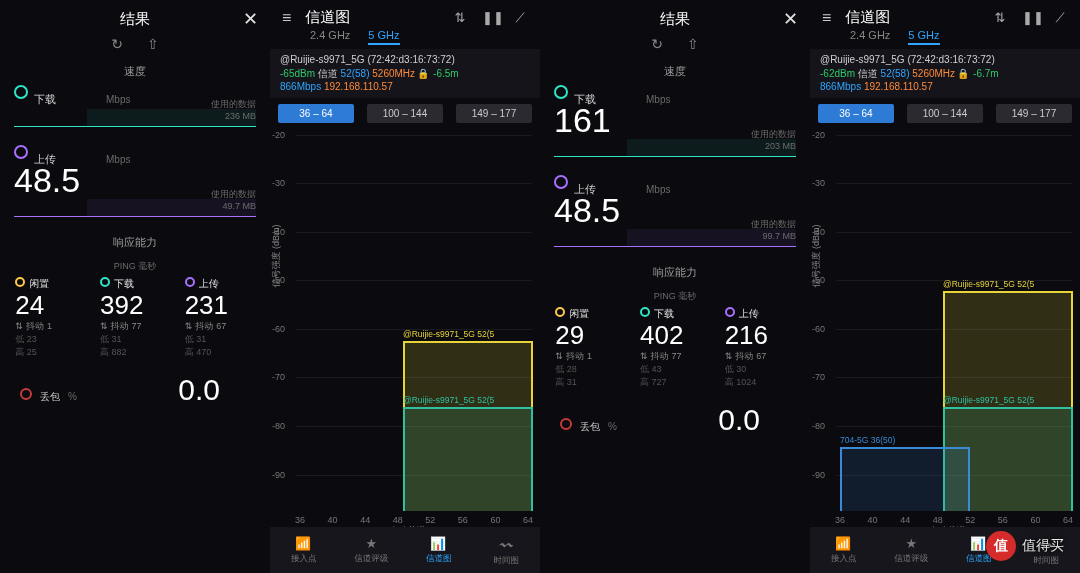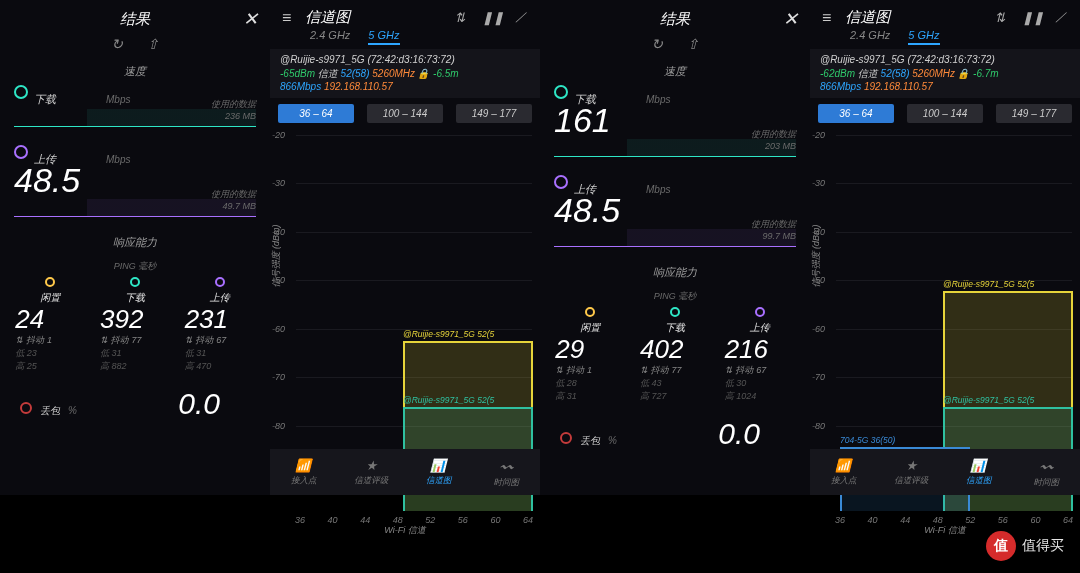--- a/index.html
+++ b/index.html
@@ -1,17 +1,17 @@
 <!DOCTYPE html>
 <html><head>
 <meta charset="utf-8">
 <style>
 * { margin: 0; padding: 0; box-sizing: border-box; }
 body { background: #000; font-family: -apple-system, "Helvetica Neue", Arial, sans-serif; width: 1080px; height: 573px; overflow: hidden; display: flex; position: relative; }
-.panel { height: 495px; background: #0a0a0f; color: #e0e0e0; position: relative; font-style: italic; }
+.panel { height: 573px; background: #0a0a0f; color: #e0e0e0; position: relative; }
 .p-speed { width: 270px; }
 .p-chan  { width: 270px; }
 
 
 .st-head { display: flex; align-items: center; justify-content: space-between; padding: 6px 12px 4px; height: 36px; }
 .st-title { font-size: 15px; color: #fff; flex: 1; text-align: center; }
 .st-close { width: 20px; font-size: 18px; color: #e0e0e0; text-align: right; }
 .st-sub { display: flex; gap: 24px; justify-content: center; font-size: 14px; color: #888; padding-bottom: 6px; }
 .st-speed-lbl { font-size: 11px; color: #9b9b9b; text-align: center; margin-top: 6px; }
 
@@ -26,21 +26,21 @@
 .metric .m-right { position: absolute; right: 14px; bottom: 6px; font-size: 9px; color: #6b6b6b; text-align: right; }
 .metric .spark { height: 18px; margin-top: 2px; }
 .spark.dl { border-bottom: 1px solid #2ee6c5; background: linear-gradient(to right, transparent 0%, transparent 30%, rgba(46,230,197,.08) 30%); }
 .spark.ul { border-bottom: 1px solid #a970ff; background: linear-gradient(to right, transparent 0%, transparent 30%, rgba(169,112,255,.08) 30%); }
 
 .resp { margin-top: 18px; }
 .resp-title { font-size: 11px; color: #9b9b9b; text-align: center; }
 .ping-lbl { font-size: 9px; color: #6b6b6b; text-align: center; margin-top: 10px; }
 .ping-row { display: flex; justify-content: space-around; padding: 4px 8px 0; }
 .ping-col { text-align: left; width: 70px; }
-.ping-col .p-top { display: flex; align-items: center; gap: 4px; font-size: 10px; flex-direction: column; }
+.ping-col .p-top { display: flex; gap: 4px; font-size: 10px; }
 .p-top .pd { width: 10px; height: 10px; border-radius: 50%; border: 2px solid; }
 .pd.idle { border-color: #ffc94a; }
 .pd.dl   { border-color: #2ee6c5; }
 .pd.ul   { border-color: #a970ff; }
 .ping-col .p-big { font-size: 26px; font-weight: 300; color: #fff; line-height: 1.1; }
 .ping-col .p-jit { font-size: 9px; color: #888; display: flex; align-items: center; gap: 3px; }
 .ping-col .p-lo, .ping-col .p-hi { font-size: 9px; color: #555; }
 
 .loss { display: flex; align-items: baseline; gap: 8px; padding: 14px 20px 8px; }
 .loss .l-ico { width: 12px; height: 12px; border-radius: 50%; border: 2px solid #c43b3b; }

